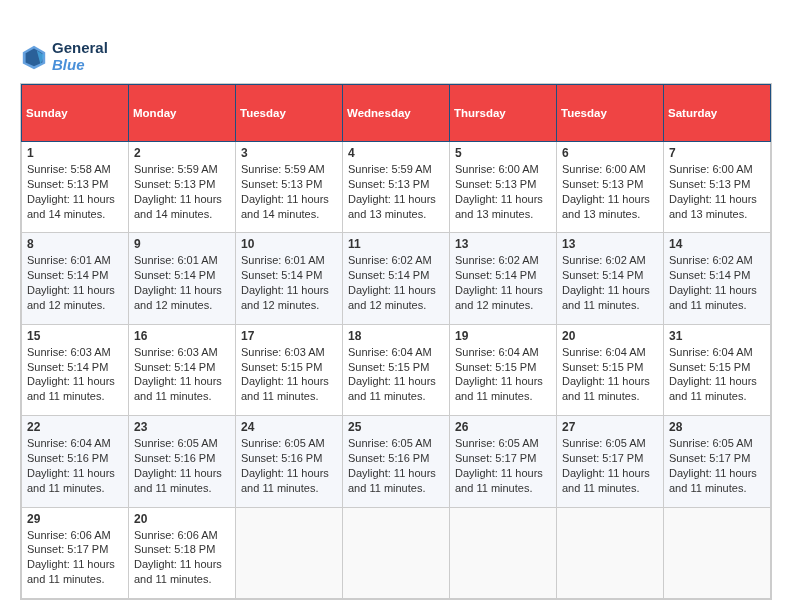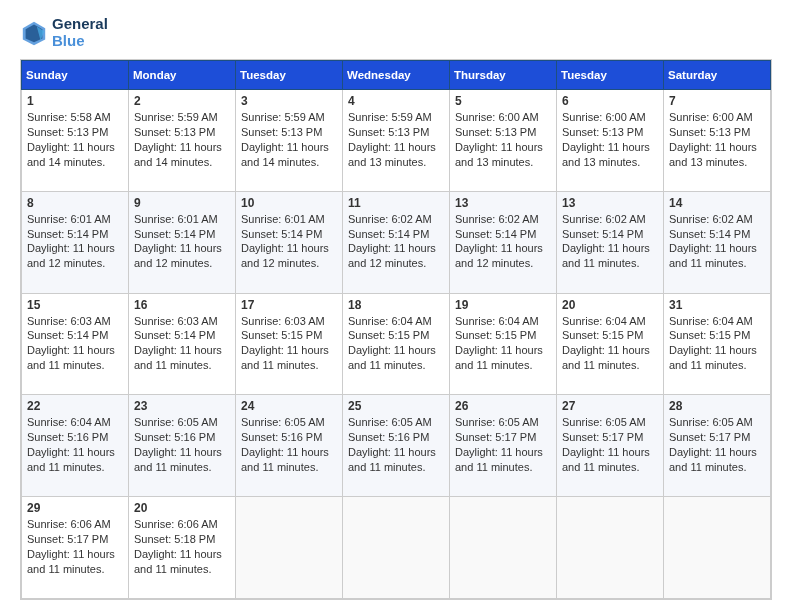--- a/index.html
+++ b/index.html
@@ -16,34 +16,36 @@
       height: 612px;
       padding: 16px 20px 12px 20px;
       display: flex;
       flex-direction: column;
     }
     .header {
       display: flex;
       justify-content: space-between;
       align-items: flex-end;
       margin-bottom: 10px;
+      margin-top: 24px;
     }
     .logo {
       display: flex;
       align-items: center;
       gap: 4px;
     }
     .logo-text {
       font-size: 15px;
       font-weight: bold;
       color: #1a3a5c;
       line-height: 1.1;
     }
     .logo-text span {
       color: #4a90d9;
+      font-style: italic;
     }
     .logo-icon {
       width: 28px;
       height: 28px;
     }
     .title-block {
       text-align: right;
     }
     .month-title {
       font-size: 32px;
@@ -61,25 +63,25 @@
       border: 1px solid #ccc;
       border-collapse: collapse;
       width: 100%;
     }
     .calendar table {
       width: 100%;
       border-collapse: collapse;
       height: 100%;
     }
     .calendar thead tr th {
-      background: #1d4ed8;
+      background: #ef4444;
       color: #fff;
       font-weight: bold;
       font-size: 11.5px;
-      padding: 8px 4px;
+      padding: 22px 4px;
       border: 1px solid #1e4f80;
       text-align: left;
     }
     .calendar tbody tr td {
       border: 1px solid #ccc;
       vertical-align: top;
       padding: 4px 5px;
       width: calc(100% / 7);
       background: #fff;
     }

